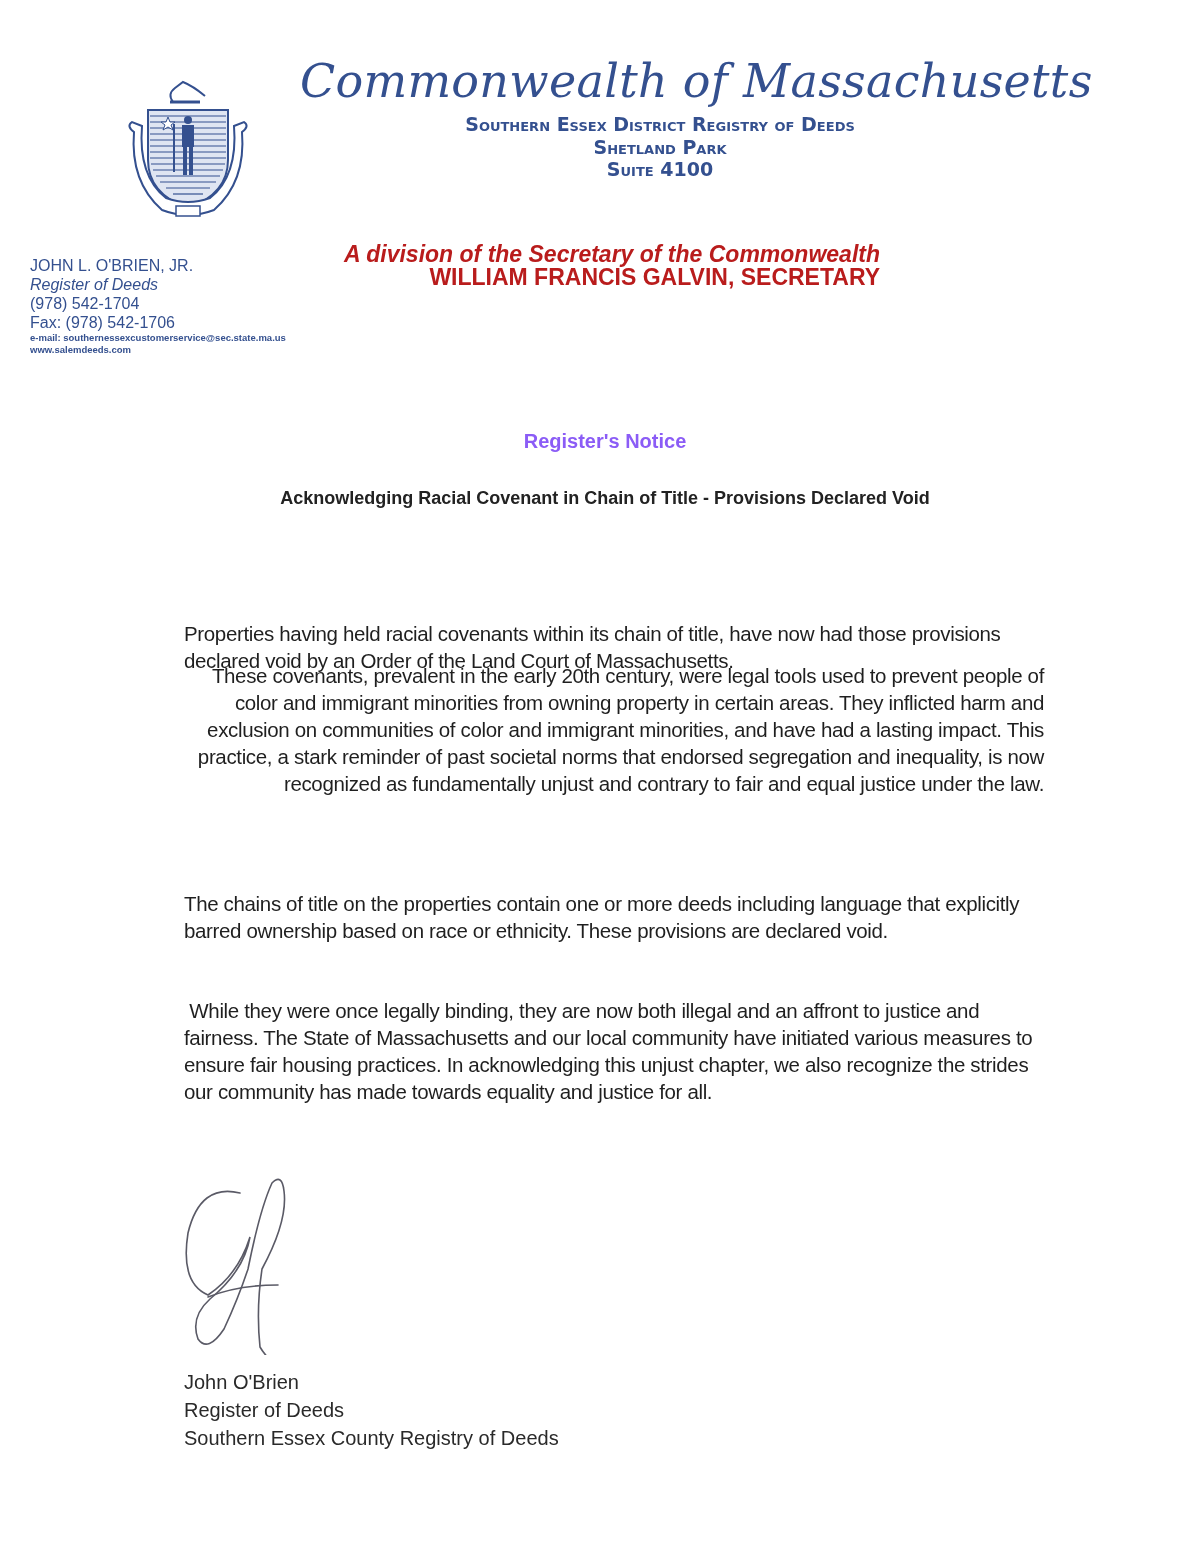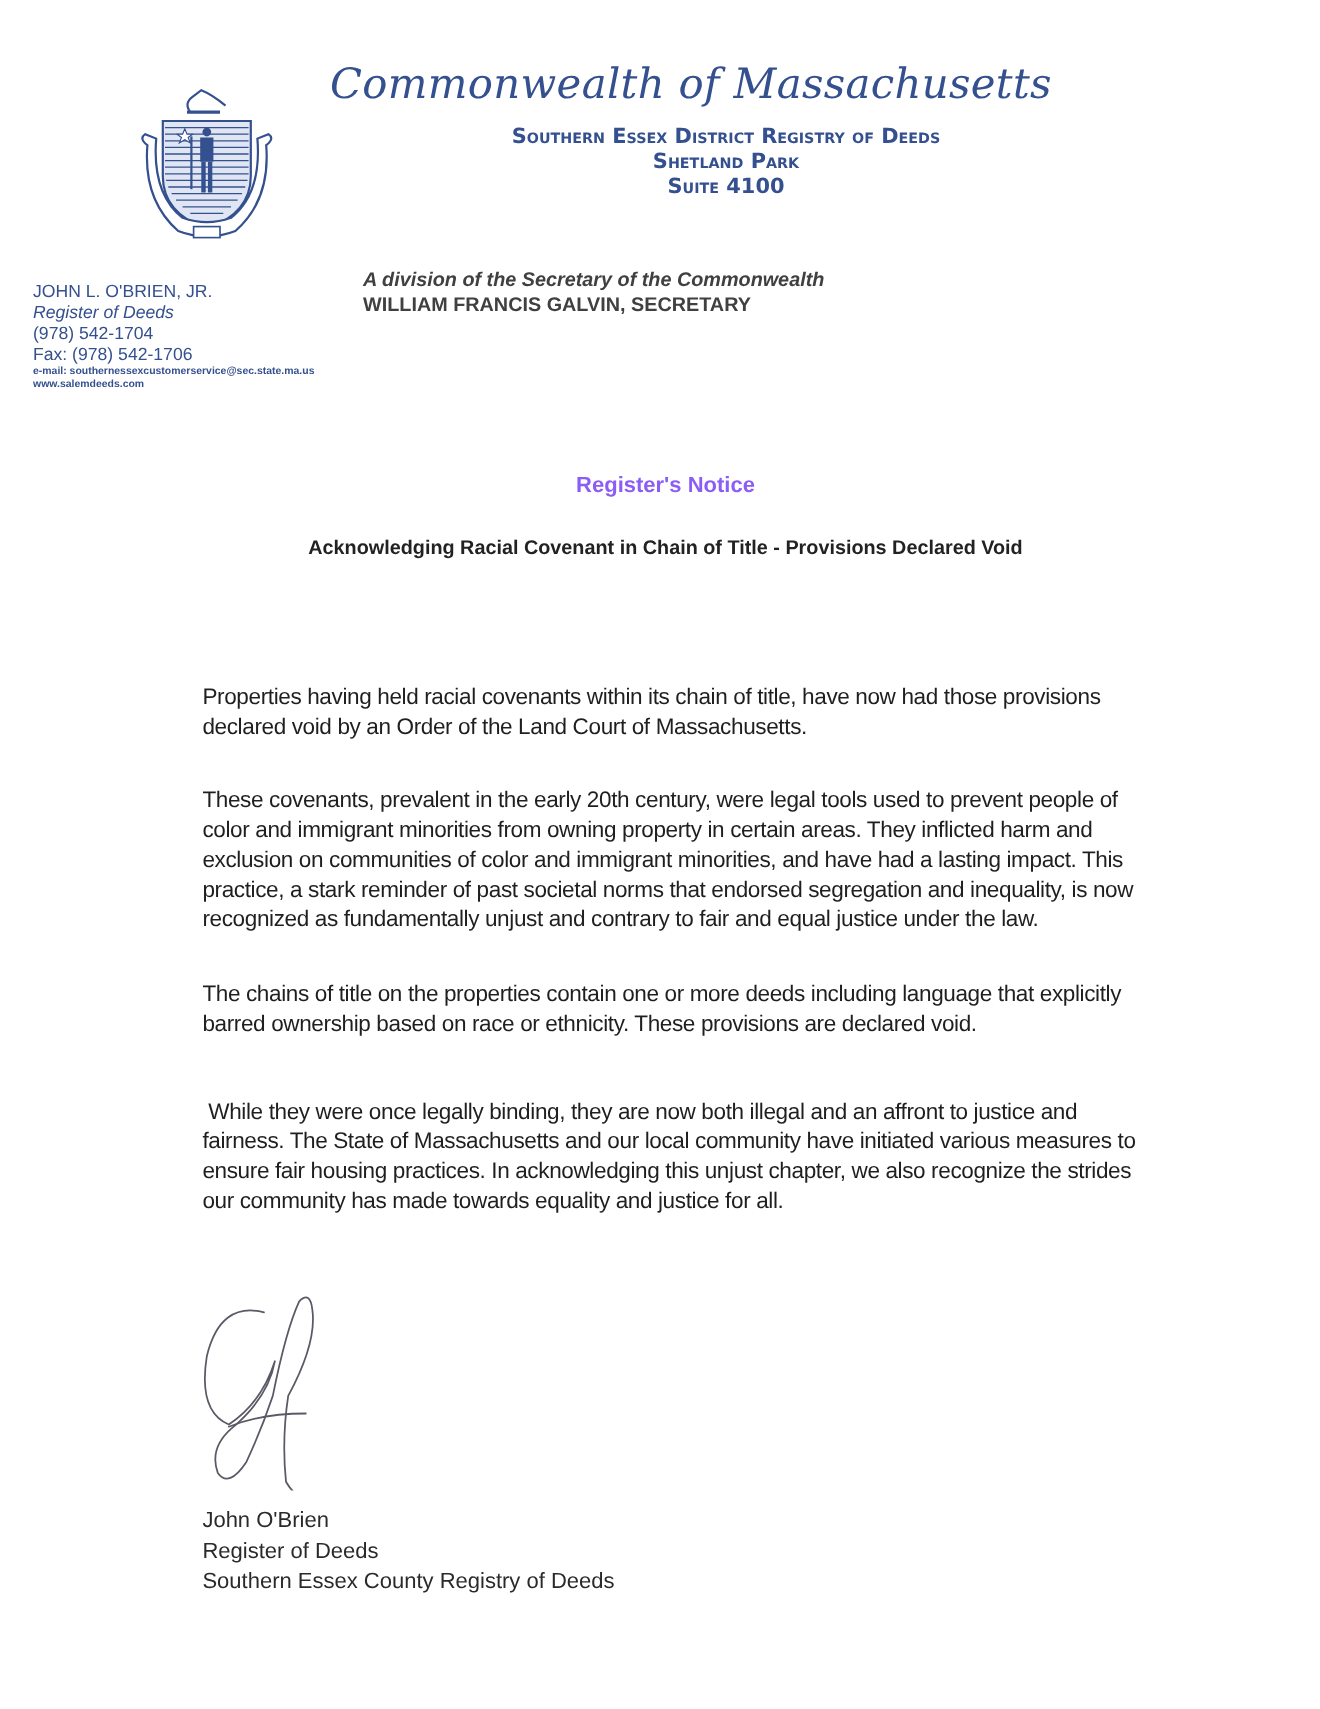--- a/index.html
+++ b/index.html
@@ -6,33 +6,33 @@
   body { width: 1200px; height: 1554px; position: relative; overflow: hidden; color: #1f1f1f; }
   .abs { position: absolute; }
 
   
   .seal { left: 118px; top: 72px; width: 140px; height: 150px; }
 
   
   .lh-title {
     left: 300px; top: 54px; width: 620px; text-align: center;
     font-family: "DejaVu Serif", serif; font-style: italic;
-    font-size: 38px; color: #34508f; letter-spacing: 0.3px; white-space: nowrap;
+    font-size: 46px; color: #34508f; letter-spacing: 0.3px; white-space: nowrap;
   }
   .lh-lines {
     left: 400px; top: 113px; width: 520px; text-align: center;
     font-family: "DejaVu Sans", sans-serif; font-weight: bold;
     color: #34508f; font-variant: small-caps; font-size: 19px; line-height: 22.5px;
   }
   .lh-lines div { white-space: nowrap; }
 
   .division {
-    left: 330px; top: 243px; width: 550px; text-align: left;
-    font-family: "Liberation Sans", sans-serif; font-weight: bold; color: #404040;
-    font-size: 18px; line-height: 23px;
+    left: 330px; top: 243px; width: 550px; text-align: right;
+    font-family: "Liberation Sans", sans-serif; font-weight: bold; color: #b91c1c;
+    font-size: 23px; line-height: 23px;
   }
   .division .it { font-style: italic; }
 
   .contact {
     left: 30px; top: 256px; width: 340px; text-align: left;
     font-family: "Liberation Sans", sans-serif; color: #34508f;
     font-size: 16px; line-height: 19px;
   }
   .contact .it { font-style: italic; }
   .contact .small { font-size: 9.5px; font-weight: bold; line-height: 12px; }
@@ -49,21 +49,21 @@
     font-size: 18px; line-height: 25px; color: #222;
   }
 
   
   .para {
     left: 184px; width: 860px;
     font-family: "Liberation Sans", sans-serif; font-size: 20.5px; line-height: 27px;
     color: #1f1f1f; letter-spacing: -0.35px;
   }
   .p1 { top: 620px; }
-  .p2 { top: 714px; }
+  .p2 { top: 662px; text-align: right; }
   .p3 { top: 890px; }
   .p4 { top: 997px; }
 
   .sig { left: 180px; top: 1165px; width: 160px; height: 190px; }
 
   .signoff {
     left: 184px; top: 1368px; width: 500px;
     font-family: "Liberation Sans", sans-serif; font-size: 20px; line-height: 28px; color: #2a2a2a;
   }
 </style>

